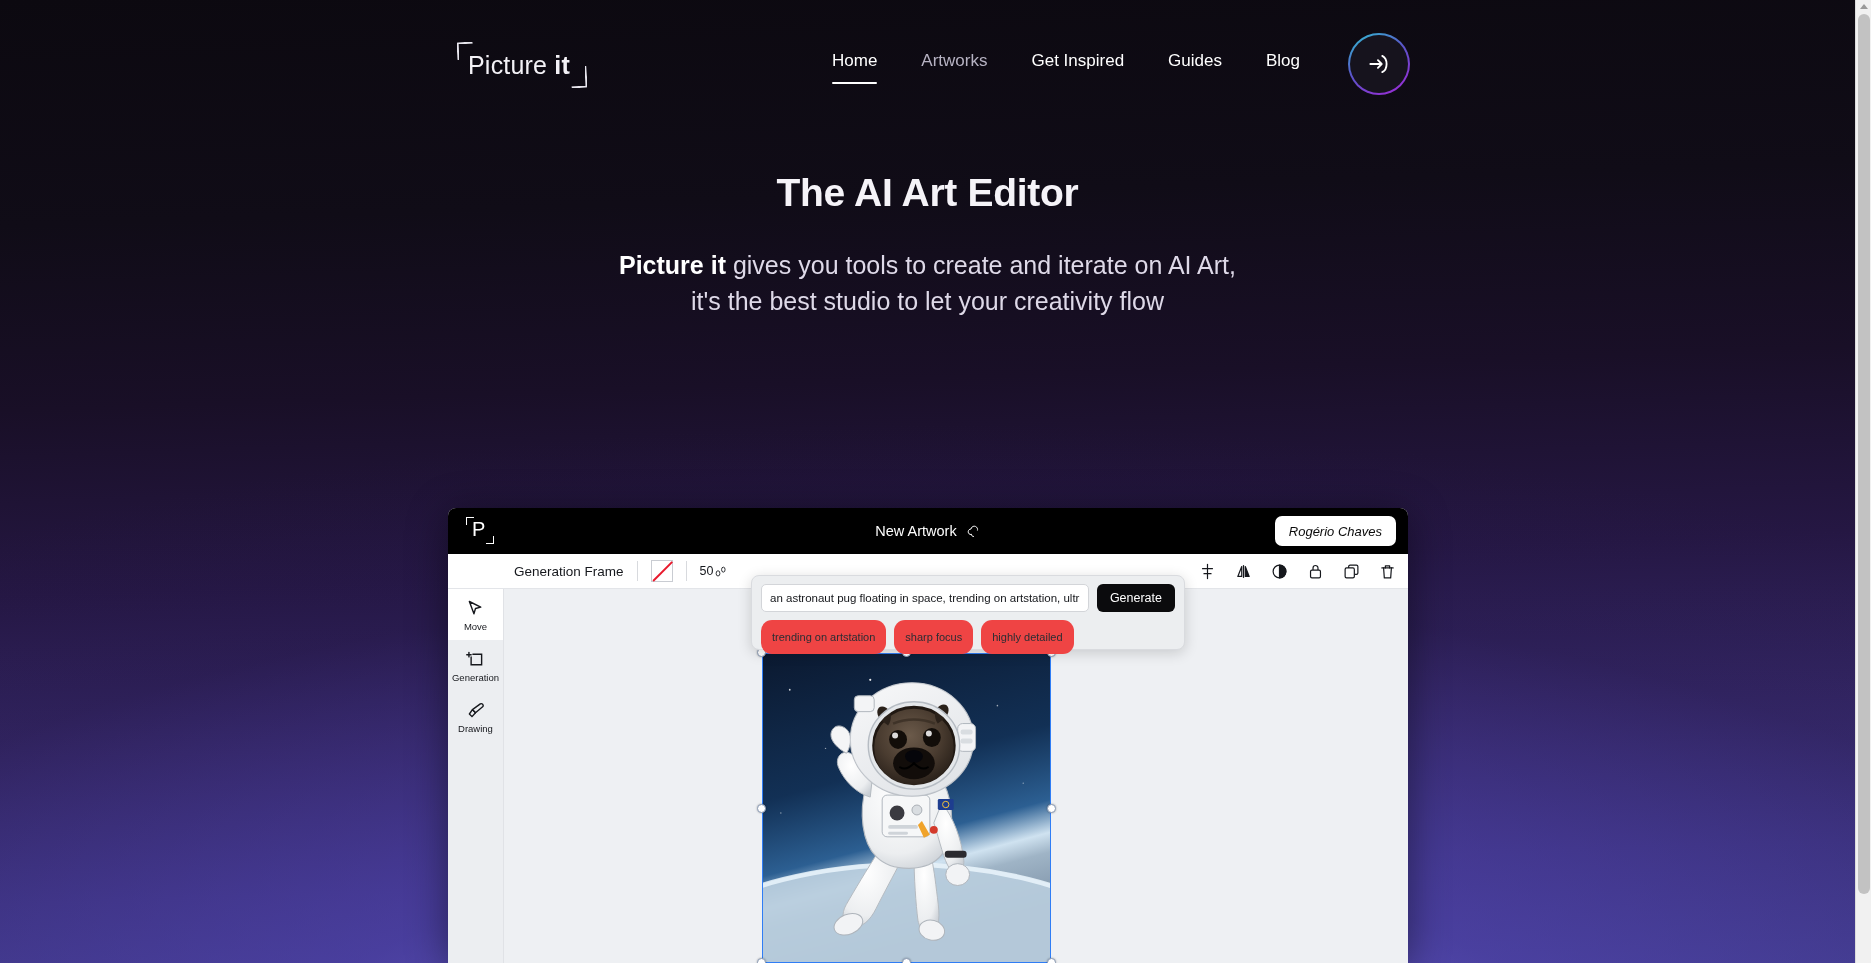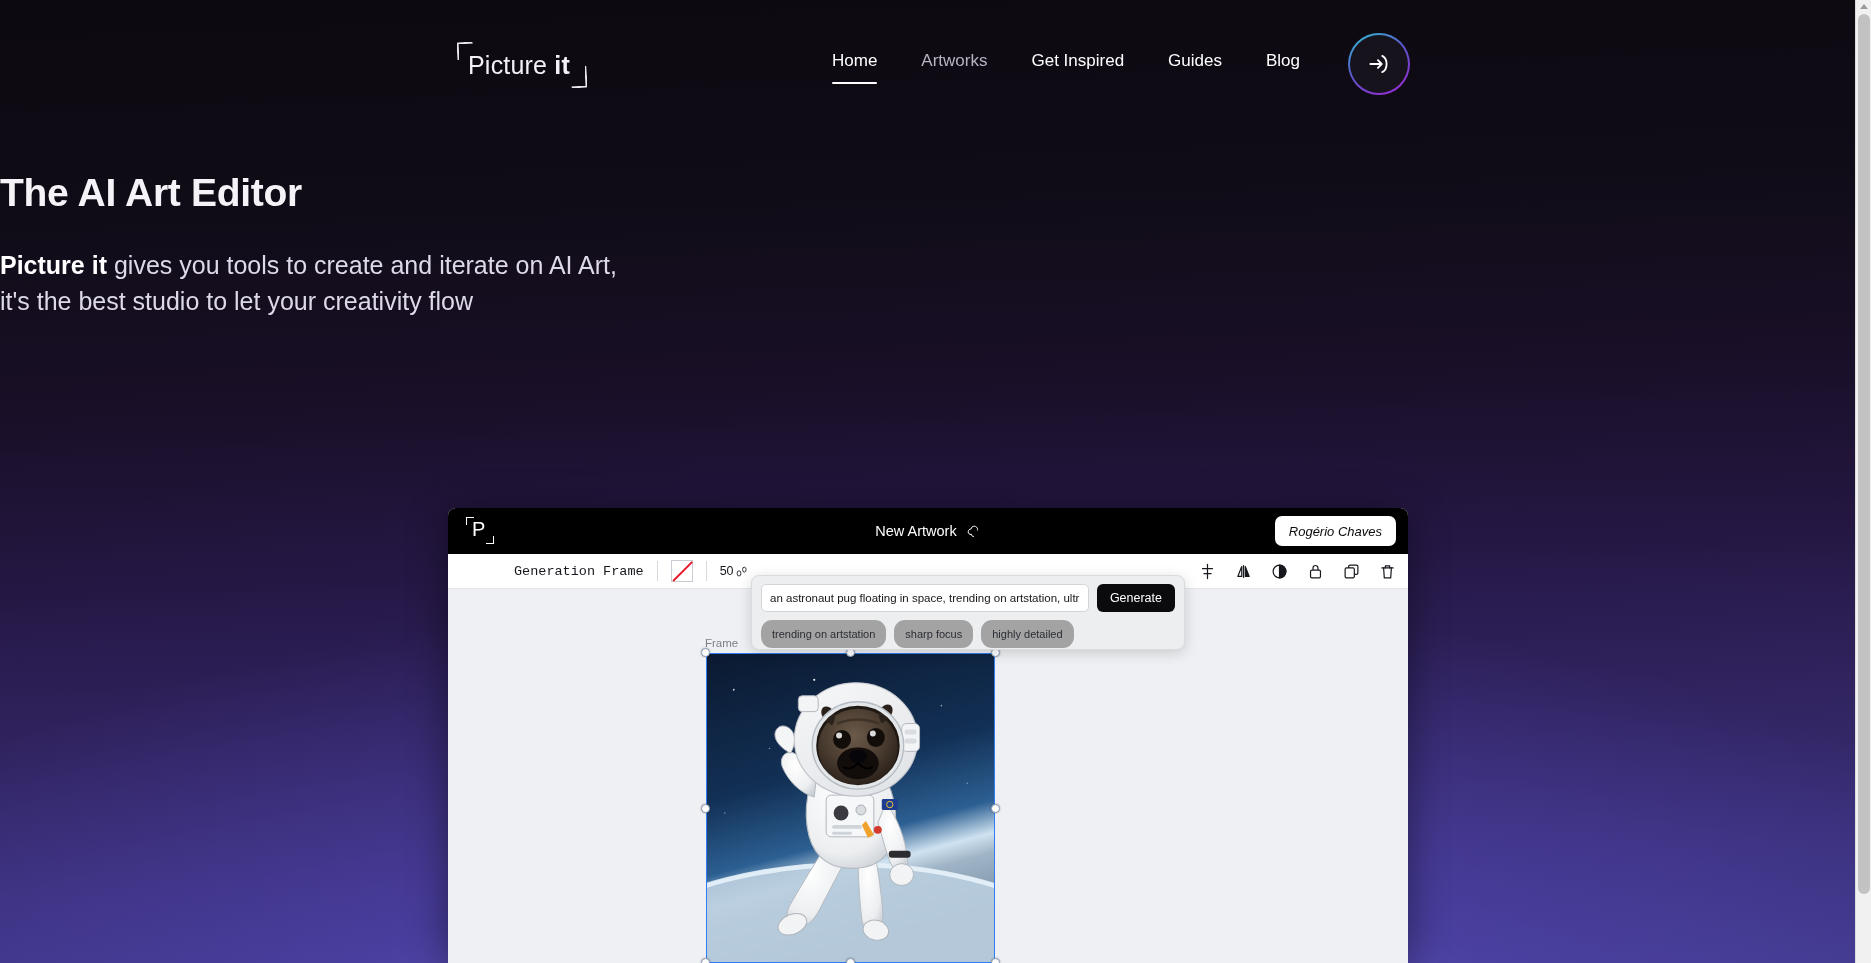--- a/index.html
+++ b/index.html
@@ -86,21 +86,21 @@
     background:linear-gradient(150deg,#2ec5d3 0%,#5a55c9 45%,#a326d8 100%);
     padding:2px; cursor:pointer;
   }
   #login-btn .inner {
     width:100%; height:100%; border-radius:50%;
     background:#16131d;
     display:flex; align-items:center; justify-content:center;
   }
 
   
-  #hero { position:absolute; left:0; top:170px; width:1855px; text-align:left; }
+  #hero { position:absolute; left:0; top:170px; width:1855px; text-align:center; }
   #hero h1 {
     font-size:39px; font-weight:700; color:#f5f3f8;
     letter-spacing:-0.3px; line-height:1.2;
   }
   #hero .sub {
     margin-top:30px;
     font-size:25px; font-weight:400; color:#ded9e8;
     line-height:1.45;
   }
   #hero .sub b { font-weight:700; color:#ffffff; }
@@ -171,21 +171,21 @@
     display:flex; align-items:center; cursor:pointer; white-space:nowrap;font-style:italic;
   }
 
   
   #toolbar {
     position:relative; height:35px; background:#ffffff;
     border-bottom:1px solid #e3e5e9;
     display:flex; align-items:center;
   }
   #tb-label {
-    margin-left:66px; font-size:13.5px; color:#16181d; white-space:nowrap;font-family:Liberation Mono, monospace;
+    margin-left:66px; font-size:13.5px; color:#16181d; white-space:nowrap;
   }
   .tb-div { width:1px; height:20px; background:#d8dade; margin:0 13px; }
   #color-swatch {
     width:22px; height:22px; border:1px solid #c9ccd2; background:#fff;
     position:relative; cursor:pointer;
   }
   #color-swatch:after {
     content:""; position:absolute; left:1px; top:19px; width:27px; height:1.6px;
     background:#e8192c; transform:rotate(-45deg); transform-origin:left center;
   }
@@ -249,22 +249,22 @@
     outline:none;
   }
   #generate-btn {
     height:28px; padding:6px 13px; border-radius:6px;
     background:#0b0b0d; color:#ffffff;
     font-size:12.5px; font-weight:500; border:none; cursor:pointer;
     font-family:"Liberation Sans", sans-serif; white-space:nowrap;
   }
   #chips { display:flex; gap:8px; margin-top:8px; }
   .chip {
-    height:28px; padding:0 11px; border-radius:11px;
-    background:#a3a3a3; color:#2a2d33;
+    height:34px; padding:0 11px; border-radius:11px;
+    background:#ef4444; color:#2a2d33;
     font-size:11px; display:flex; align-items:center; cursor:pointer;
     white-space:nowrap;
   }
 </style>
 </head>
 <body>
 
 <div id="page">
 
   <div id="nav">
@@ -368,20 +368,43 @@
         <svg class="tbi" viewBox="0 0 24 24" fill="none" stroke="currentColor" stroke-width="1.7" stroke-linecap="round" stroke-linejoin="round">
           <path d="M4 7h16"></path>
             <path d="M9 7V4h6v3"></path>
             <path d="M6.5 7l1 14h9l1-14"></path>
         </svg>
       </div>
     </div>
 
     <div id="app-body">
 
+      <div id="tools">
+        <div class="tool active">
+          <svg width="21" height="21" viewBox="0 0 24 24" fill="none" stroke="#16181d" stroke-width="1.6" stroke-linejoin="round">
+            <path d="M5 4l13 6.5-6 1.5-1.8 6z"></path>
+          </svg>
+          <span class="lbl">Move</span>
+        </div>
+        <div class="tool">
+          <svg width="21" height="21" viewBox="0 0 24 24" fill="none" stroke="#16181d" stroke-width="1.6" stroke-linecap="round">
+            <path d="M9 6h10v12H7V9"></path>
+              <path d="M4.5 4v5"></path>
+              <path d="M2 6.5h5"></path>
+          </svg>
+          <span class="lbl">Generation</span>
+        </div>
+        <div class="tool">
+          <svg width="21" height="21" viewBox="0 0 24 24" fill="none" stroke="#16181d" stroke-width="1.6" stroke-linejoin="round">
+            <path d="M17.5 4.5a2.2 2.2 0 013 3l-8.5 7-3.5-3.5z"></path>
+            <path d="M8.5 11l3.5 3.5-4 4.5-3-3z"></path>
+          </svg>
+          <span class="lbl">Drawing</span>
+        </div>
+      </div>
 
       <div id="canvas">
         <span id="frame-label">Frame</span>
 
         <div id="frame">
           <div id="artimg">
             <svg width="100%" height="100%" viewBox="0 0 289 310" preserveAspectRatio="xMidYMid slice">
               <defs>
                 <linearGradient id="spaceg" x1="0" y1="0" x2="0.25" y2="1">
                   <stop offset="0%" stop-color="#0b1930"></stop>

